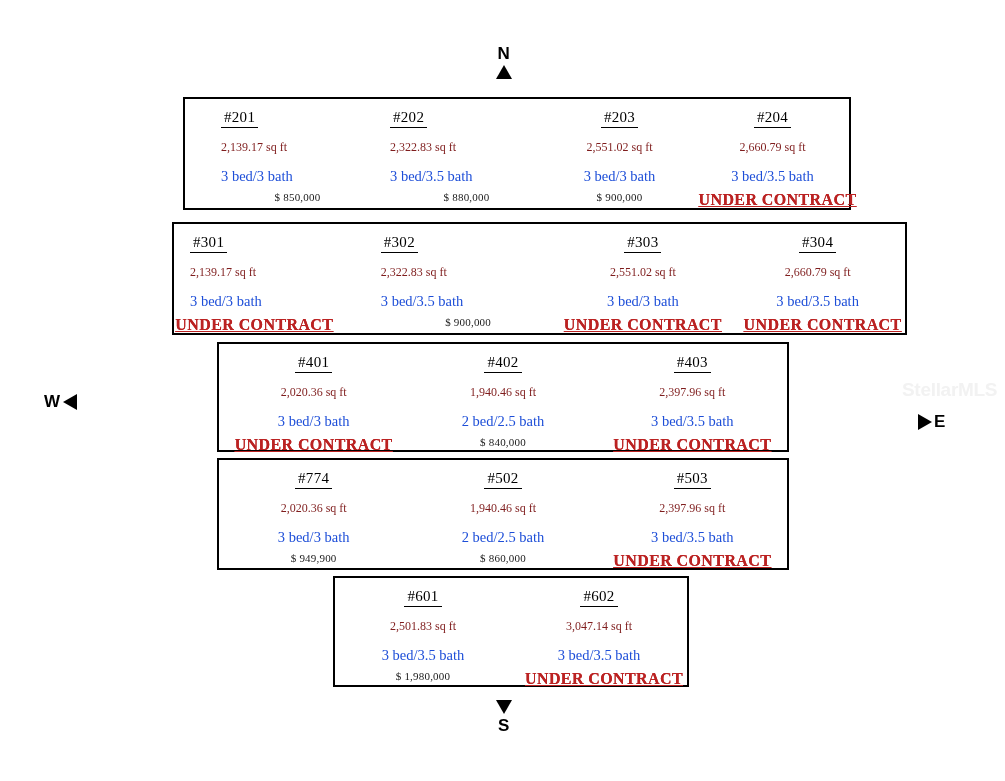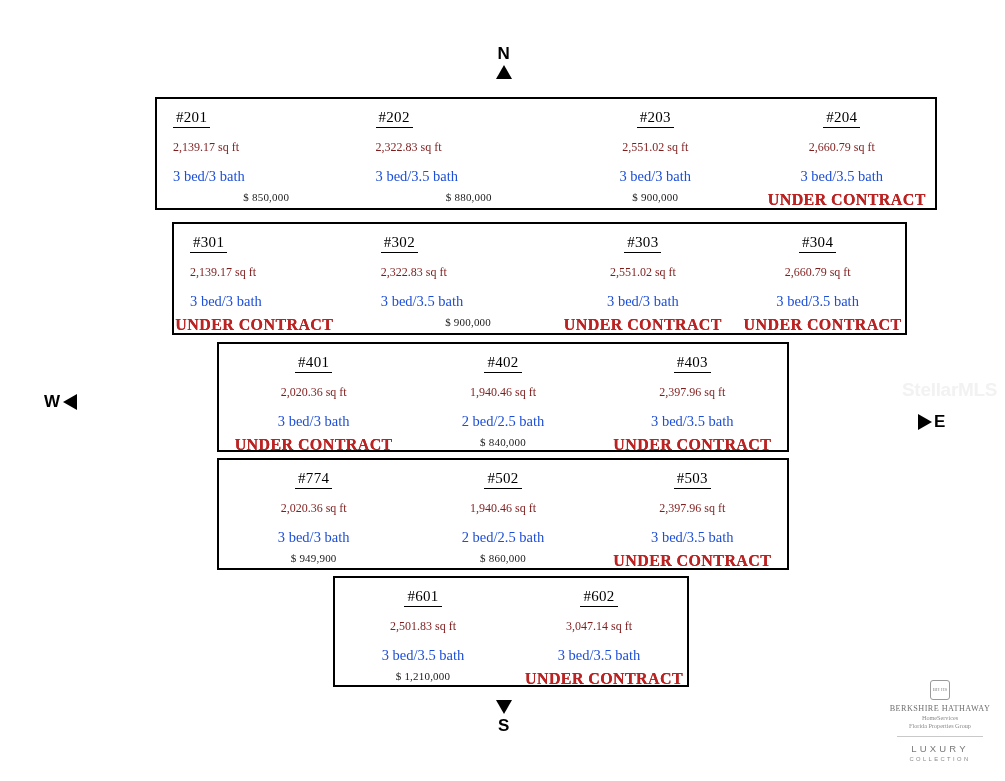--- a/index.html
+++ b/index.html
@@ -127,27 +127,27 @@
   .align-left { align-items: flex-start; padding-left: 16px; }
   .align-left .unit-number { margin-left: 0px; }
 
   
   .overflow-wrap {
     position: relative;
     width: 100%;
     display: flex;
     justify-content: center;
   }
-  .overflow-wrap > .contract { position: relative; }
+  .overflow-wrap > .contract { position: relative; text-decoration: underline; }
 
   .bleed-left .contract { margin-left: -46px; }
   .bleed-right .contract { margin-right: -10px; }
 
   
-  #row-2 { left: 155px; top: 97px;  width: 782px; height: 113px; }
+  #row-2 { left: 183px; top: 97px;  width: 668px; height: 113px; padding-left: 20px; }
   #row-3 { left: 172px; top: 222px; width: 735px; height: 113px; }
   #row-4 { left: 217px; top: 342px; width: 572px; height: 110px; }
   #row-5 { left: 217px; top: 458px; width: 572px; height: 112px; }
   #row-6 { left: 333px; top: 576px; width: 356px; height: 111px; }
 
   
   #watermark {
     position: absolute;
     left: 902px;
     top: 379px;
@@ -361,39 +361,30 @@
             <div class="unit-status contract">UNDER  CONTRACT</div>
           </div>
         </div>
       </div>
       <div class="floor-row" id="row-6">
         <div class="unit-cell">
           <div class="unit-number">#601</div>
           <div class="unit-sqft">2,501.83 sq ft</div>
           <div class="unit-beds">3 bed/3.5 bath</div>
           <div class="overflow-wrap">
-            <div class="unit-status">$ 1,210,000</div>
+            <div class="unit-status">$ 1,980,000</div>
           </div>
         </div>
         <div class="unit-cell">
           <div class="unit-number">#602</div>
           <div class="unit-sqft">3,047.14 sq ft</div>
           <div class="unit-beds">3 bed/3.5 bath</div>
           <div class="overflow-wrap bleed-right">
             <div class="unit-status contract">UNDER  CONTRACT</div>
           </div>
         </div>
       </div>
     </div>
 
   <div id="watermark">StellarMLS</div>
 
-  <div id="brand">
-    <div class="brand-mark">BH HS</div>
-    <div class="brand-name">BERKSHIRE HATHAWAY</div>
-    <div class="brand-sub">HomeServices</div>
-    <div class="brand-group">Florida Properties Group</div>
-    <div class="brand-divider"></div>
-    <div class="brand-lux">LUXURY</div>
-    <div class="brand-coll">COLLECTION</div>
-  </div>
 
 </div>
 
 </body></html>

